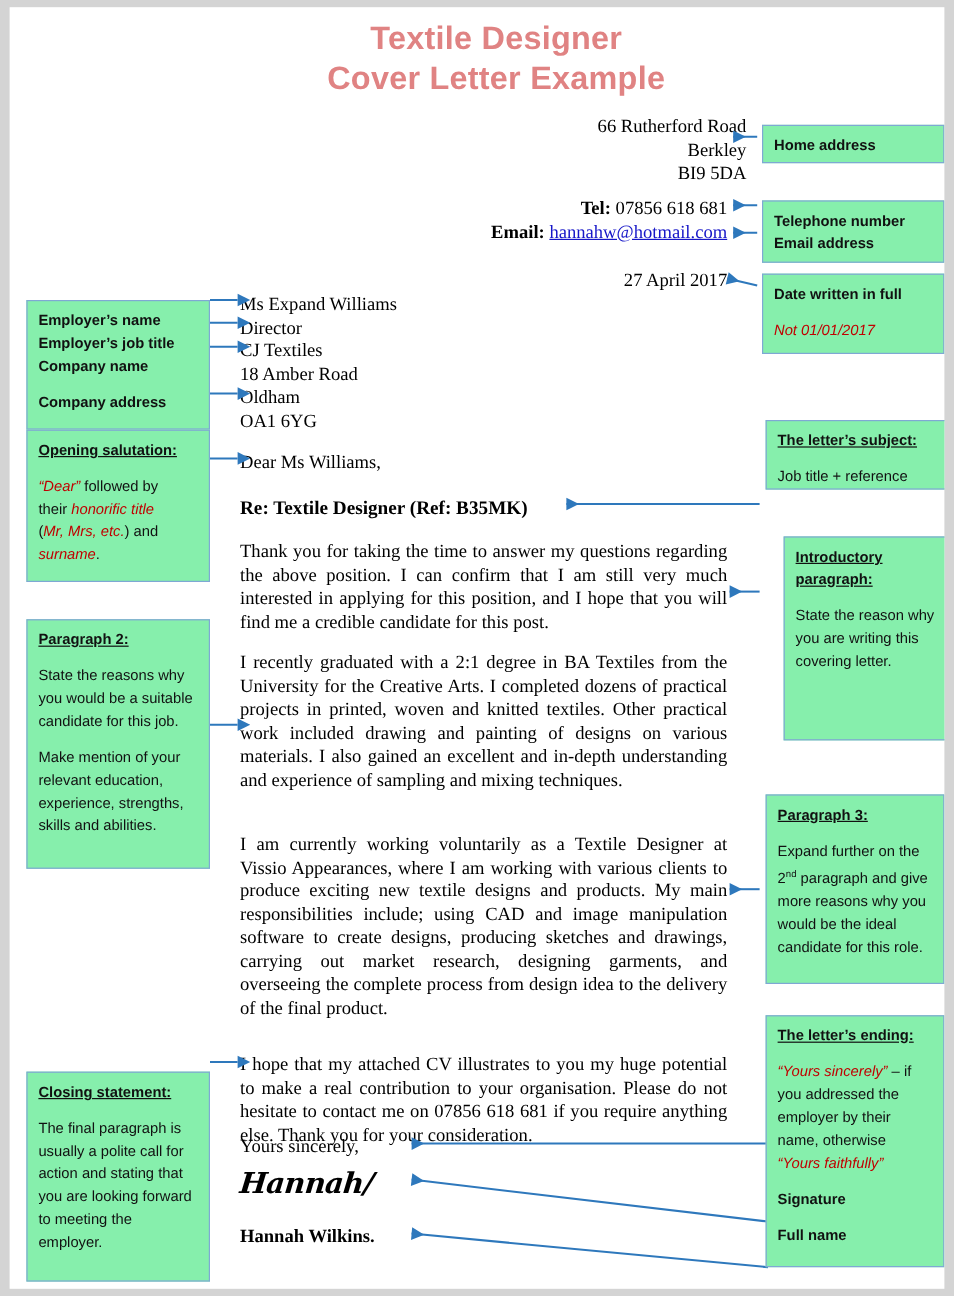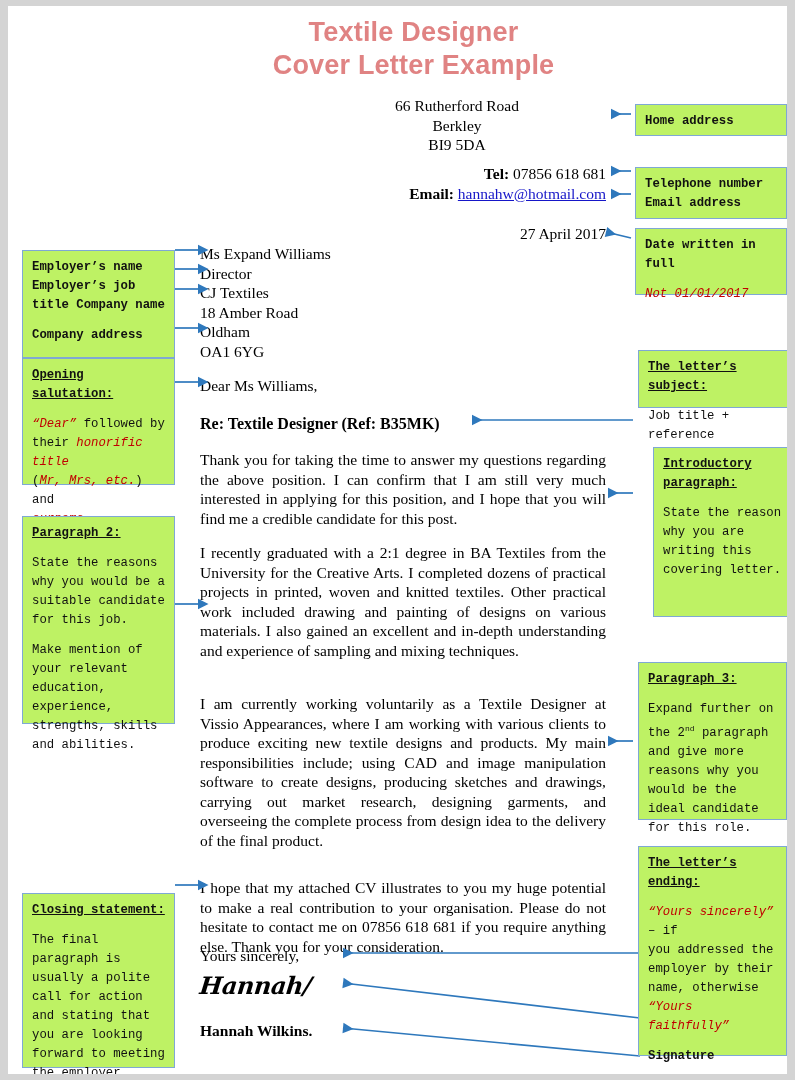--- a/index.html
+++ b/index.html
@@ -34,24 +34,24 @@
     color:#000;
     font-size:15.5px;
     line-height:19.5px;
   }
   .letter.right{text-align:right;}
   .b{font-weight:bold;}
   a.mail{color:#1616c8;text-decoration:underline;}
   
   .cal{
     position:absolute;
-    background:#bef264;
+    background:#86efac;
     border:1.2px solid #7fa8d4;
     box-sizing:border-box;
-    font-family:Liberation Mono, monospace;
+    font-family:Liberation Sans, sans-serif;
     font-size:12.3px;
     line-height:19px;
     color:#111;
     padding:7px 9px;
   }
   .cal .hd{font-weight:bold;text-decoration:underline;display:block;}
   .cal .bd{display:block;}
   .cal .bold{font-weight:bold;}
   .cal .red{color:#c00000;font-style:italic;}
   .cal .gap{display:block;height:11px;}
@@ -73,21 +73,21 @@
 </head>
 <body>
 
 <div id="page">
 
   <div class="title">
     <div>Textile Designer</div>
     <div>Cover Letter Example</div>
   </div>
 
-  <div class="letter right" style="left:300px;top:90px;width:298px;text-align:center;">
+  <div class="letter right" style="left:316px;top:90px;width:298px;">
     <div>66 Rutherford Road</div>
     <div>Berkley</div>
     <div>BI9 5DA</div>
   </div>
 
   <div class="letter right" style="left:280px;top:158px;width:318px;">
     <div>
       <span class="b">Tel:</span>
       <span>07856 618 681</span>
     </div>

